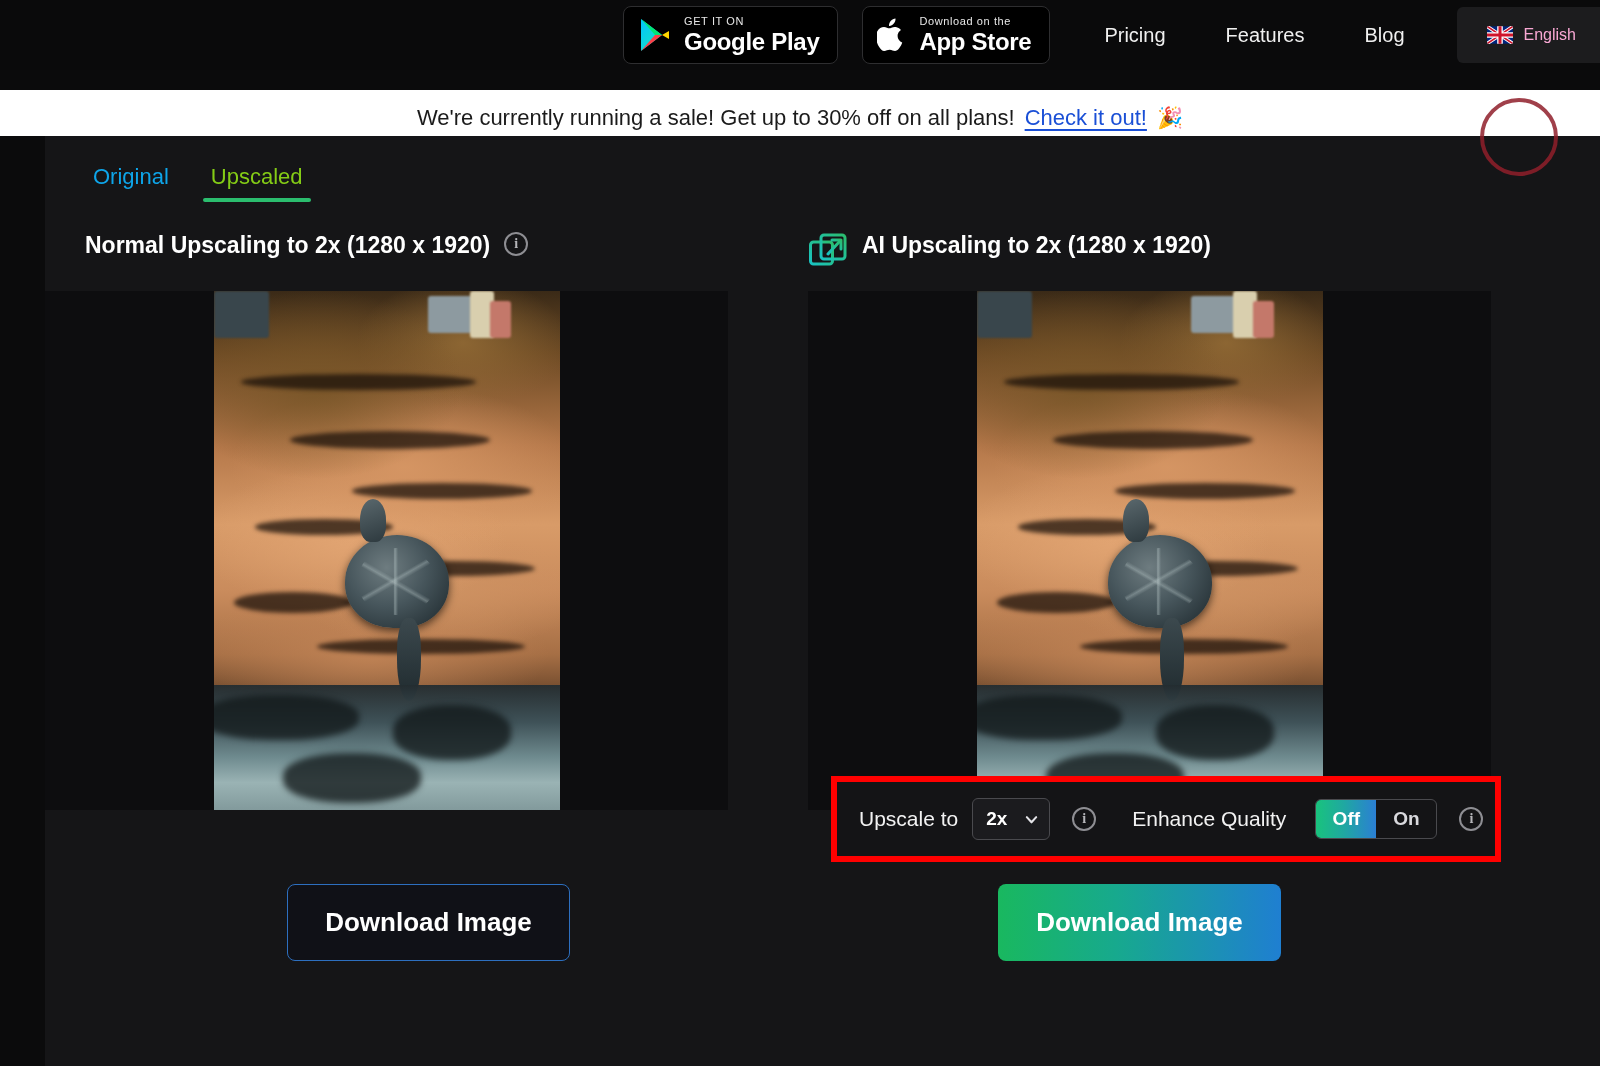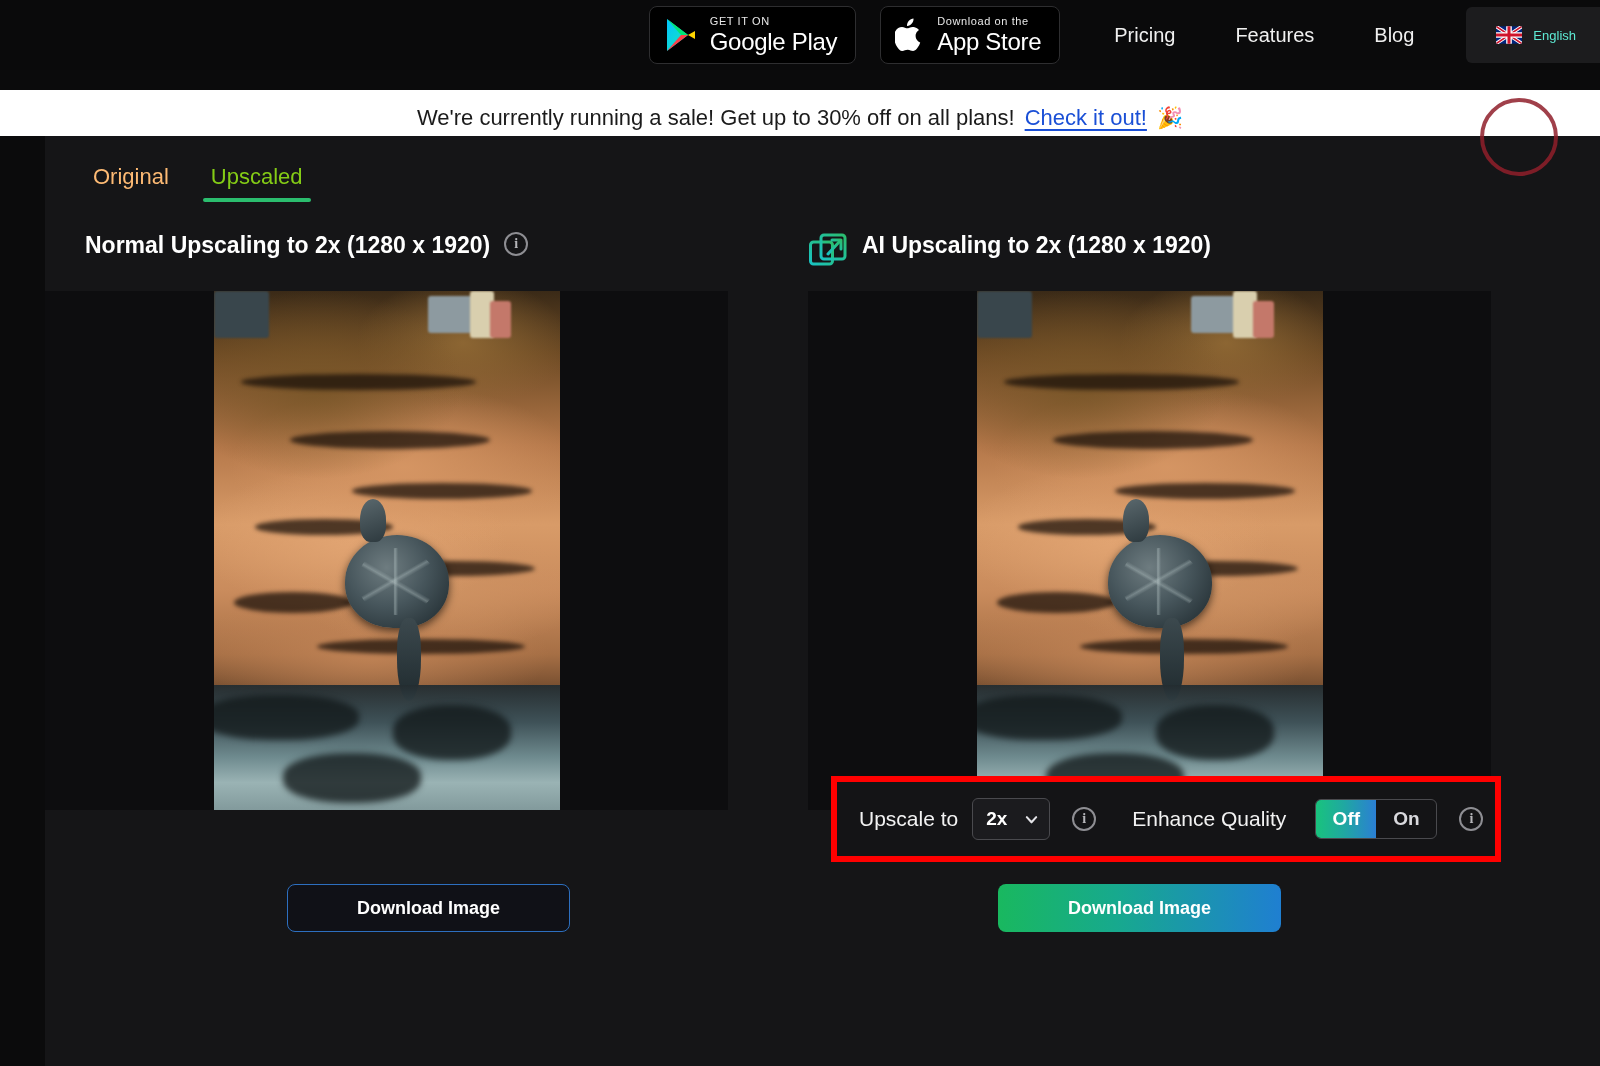--- a/index.html
+++ b/index.html
@@ -18,31 +18,31 @@
     padding-right: 0px;
   }
   .store-badge {
     height: 58px; border-radius: 8px; background: #000;
     border: 1px solid #2e2e30;
     display: flex; align-items: center; gap: 12px;
     padding: 0 18px 0 14px; margin-right: 24px;
   }
   .badge-texts { display: flex; flex-direction: column; line-height: 1; }
   .badge-small { color: #e8e8e8; font-size: 11px; letter-spacing: .6px; }
-  .badge-big { color: #fff; font-size: 24px; font-weight: 400; letter-spacing: -.3px; margin-top: 3px; }
+  .badge-big { color: #fff; font-size: 24px; font-weight: 700; letter-spacing: -.3px; margin-top: 3px; }
   .nav-link {
     color: #f0f0f0; font-size: 20px; padding: 0 30px; cursor: pointer;
     text-decoration: none;
   }
   .lang-pill {
     display: flex; align-items: center; gap: 11px;
     background: #1c1c1e; height: 56px; padding: 0 24px 0 30px;
     border-radius: 6px 0 0 6px; margin-left: 22px;
   }
-  .lang-pill span.lbl { color: #5eead4; font-size: 13px; }
+  .lang-pill span.lbl { color: #f9a8d4; font-size: 16px; }
   .flag { width: 26px; height: 18px; border-radius: 2px; display:block; }
 
   
   .sale-banner {
     position: absolute; left: 0; top: 90px; width: 1600px; height: 55px;
     background: #ffffff;
     display: flex; align-items: center; justify-content: center; gap: 10px;
   }
   .sale-text { color: #1b1b1b; font-size: 22px; }
   .sale-link {
@@ -66,21 +66,21 @@
     background: #151517;
   }
   .left-gutter {
     position: absolute; left: 0; top: 136px; width: 45px; height: 930px;
     background: #0b0b0c;
   }
 
   
   .tabs { position: absolute; left: 40px; top: 24px; display: flex; gap: 26px; }
   .tab {
-    font-size: 22px; color: #fdba74; padding: 4px 8px 12px 8px; cursor: pointer;
+    font-size: 22px; color: #0ea5e9; padding: 4px 8px 12px 8px; cursor: pointer;
     position: relative;
   }
   .tab.active { color: #84cc16; }
   .tab.active::after {
     content: ""; position: absolute; left: 0; right: 0; bottom: 0;
     height: 4px; background: #2bbd6e; border-radius: 2px;
   }
 
   
   .cols { position: absolute; left: 0; top: 96px; width: 1555px; display: flex; }
@@ -197,23 +197,23 @@
     min-width: 60px; font-size: 19px; font-weight: bold; color: #d9d9dd;
     padding: 0 14px;
   }
   .toggle-opt.on {
     background: linear-gradient(90deg,#19c37d 0%, #1fa9a0 45%, #2b7fd4 100%);
     color: #ffffff;
   }
 
   
   .dl-btn {
-    position: absolute; top: 652px; height: 48px; border-radius: 8px;
+    position: absolute; top: 652px; height: 77px; border-radius: 8px;
     display: flex; align-items: center; justify-content: center;
-    font-size: 18px; font-weight: bold; cursor: pointer;
+    font-size: 26px; font-weight: bold; cursor: pointer;
   }
   .dl-btn.outline {
     left: 242px; width: 283px;
     border: 1px solid #2d6fbf; background: #101117; color: #ffffff;
   }
   .dl-btn.filled {
     left: 190px; width: 283px; color: #ffffff;
     background: linear-gradient(90deg,#19b85f 0%, #17a98e 42%, #1f7fd1 100%);
   }
 

